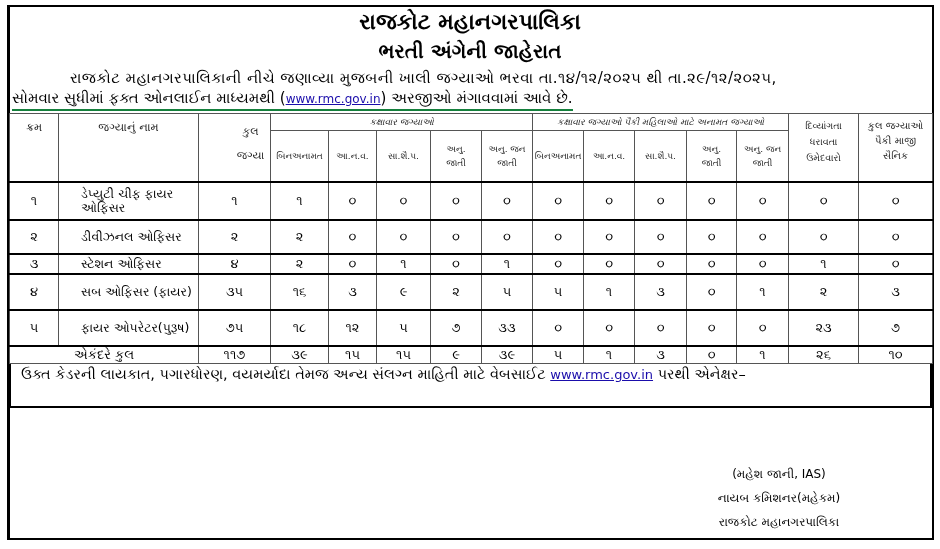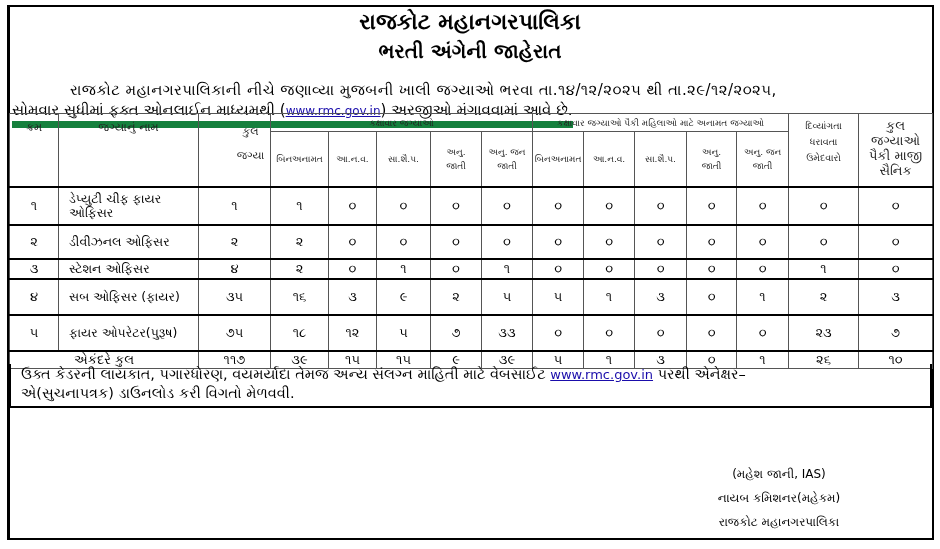--- a/index.html
+++ b/index.html
@@ -1,32 +1,32 @@
 <!DOCTYPE html>
 <html><head>
 <meta charset="utf-8">
 <style>
   html, body { margin:0; padding:0; background:#ffffff; }
   body { width:940px; height:549px; position:relative; overflow:hidden; font-family:"DejaVu Sans", sans-serif; color:#000; }
   .frame { position:absolute; left:7px; top:5px; width:927px; height:535px; border:2px solid #000; border-left:3px solid #000; box-sizing:border-box; }
   .title1 { position:absolute; left:0; top:8px; width:940px; text-align:center; font-size:22px; font-weight:bold; line-height:28px; }
   .title2 { position:absolute; left:0; top:37px; width:940px; text-align:center; font-size:20px; font-weight:bold; line-height:28px; }
-  .intro { position:absolute; left:12px; top:80px; width:918px; font-size:15px; line-height:20px; }
+  .intro { position:absolute; left:12px; top:68px; width:918px; font-size:15px; line-height:20px; }
   .intro .l1 { padding-left:58px; text-align:justify; white-space:nowrap; letter-spacing:0.4px; }
-  .intro .l2 { white-space:nowrap; border-bottom:7px solid #15803d; display:inline-block; }
+  .intro .l2 { white-space:nowrap; border-bottom:2px solid #15803d; display:inline-block; }
   .intro a { color:#1a0dab; text-decoration:underline; font-size:12px; }
   table.posts { position:absolute; left:9px; top:113px; width:923px; border-collapse:collapse; table-layout:fixed; }
   table.posts td, table.posts th { border:1px solid #555; text-align:center; vertical-align:middle; padding:0; font-weight:normal; }
   table.posts tr.thick-top > * { border-top:2px solid #000; }
   table.posts th { font-size:10px; line-height:14px; color:#222; }
   table.posts th.main { font-size:11.5px; vertical-align:top; padding-top:6px; }
-  table.posts th.grp { font-size:9px; height:16px; }
+  table.posts th.grp { font-size:9px; height:16px;font-style:italic; }
   table.posts th.sub { font-size:9px; height:50px; }
   table.posts td { font-size:13px; }
-  table.posts td.name { text-align:left; padding-left:10px; font-size:12.5px; line-height:14px; }
+  table.posts td.name { text-align:left; padding-left:22px; font-size:12.5px; line-height:14px; }
   .footnote { position:absolute; left:9px; top:364px; width:923px; height:44px; border:2px solid #000; border-top:none; box-sizing:border-box; font-size:14.5px; line-height:19px; padding:1px 0 0 10px; }
   .footnote a { color:#1a0dab; text-decoration:underline; font-size:13px; }
   .sign { position:absolute; left:654px; top:462px; width:250px; text-align:center; font-size:12px; line-height:24px; }
 </style>
 </head>
 <body>
 
 <div class="frame"></div>
 
 <div class="title1">રાજકોટ મહાનગરપાલિકા</div>
@@ -56,21 +56,21 @@
       <col style="width:74px">
   </colgroup>
   <thead>
     <tr>
       <th class="main" rowspan="2">ક્રમ</th>
       <th class="main" rowspan="2">જગ્યાનું નામ</th>
       <th class="main" rowspan="2" style="font-size:11px;line-height:24px;padding-left:32px;"><span>કુલ</span><br><span>જગ્યા</span></th>
       <th class="grp" colspan="5">કક્ષાવાર જગ્યાઓ</th>
       <th class="grp" colspan="5">કક્ષાવાર જગ્યાઓ પૈકી મહિલાઓ માટે અનામત જગ્યાઓ</th>
       <th class="main" rowspan="2" style="font-size:9.5px;padding:4px 6px 0;line-height:16px;">દિવ્યાંગતા ધરાવતા ઉમેદવારો</th>
-      <th class="main" rowspan="2" style="font-size:13px;padding:4px 8px 8px;line-height:15px;margin-top:8px;">કુલ જગ્યાઓ પૈકી માજી સૈનિક</th>
+      <th class="main" rowspan="2" style="font-size:10px;padding:4px 8px 8px;line-height:15px;margin-top:8px;">કુલ જગ્યાઓ પૈકી માજી સૈનિક</th>
     </tr>
     <tr>
       <th class="sub">બિનઅનામત</th>
       <th class="sub">આ.ન.વ.</th>
       <th class="sub">સા.શૈ.પ.</th>
       <th class="sub" style="padding:0 10px;">અનુ. જાતી</th>
       <th class="sub" style="padding:0 6px;">અનુ. જન જાતી</th>
       <th class="sub">બિનઅનામત</th>
       <th class="sub">આ.ન.વ.</th>
       <th class="sub">સા.શૈ.પ.</th>
@@ -178,20 +178,19 @@
       <td>૦</td>
       <td>૧</td>
       <td>૨૬</td>
       <td>૧૦</td>
     </tr>
   </tbody>
 </table>
 
 <div class="footnote">
   <div><span>ઉક્ત કેડરની લાયકાત, પગારધોરણ, વયમર્યાદા તેમજ અન્ય સંલગ્ન માહિતી માટે વેબસાઈટ </span><a>www.rmc.gov.in</a><span> પરથી એનેક્ષર–</span></div>
-  <div>એ(સુચનાપત્રક) ડાઉનલોડ કરી વિગતો મેળવવી.</div>
 </div>
 
 <div class="sign">
   <div>(મહેશ જાની, IAS)</div>
   <div>નાયબ કમિશનર(મહેકમ)</div>
   <div>રાજકોટ મહાનગરપાલિકા</div>
 </div>
 
 </body></html>

